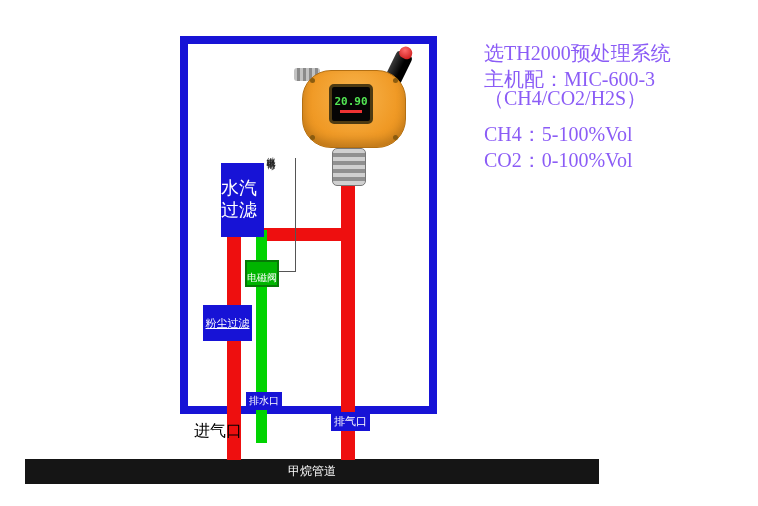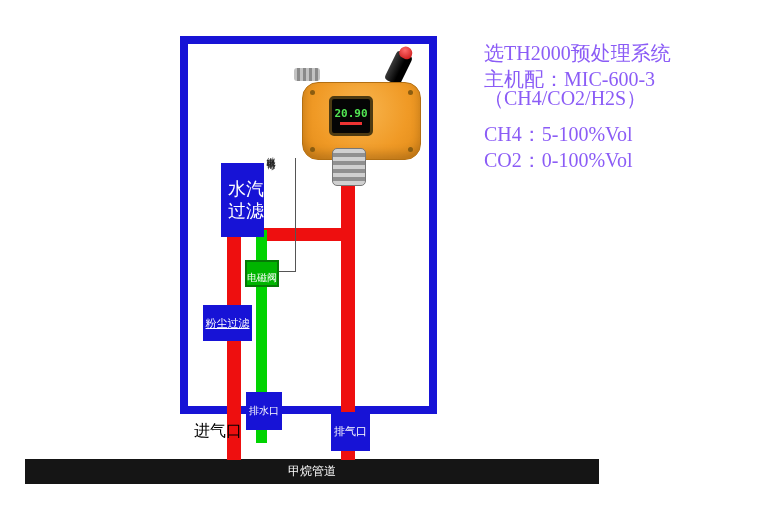--- a/index.html
+++ b/index.html
@@ -42,62 +42,61 @@
     font-size: 9px; color: #222; letter-spacing: 1px; z-index: 3;
     font-family: "Liberation Serif", serif;
   }
 
   
   .water-filter {
     position: absolute; left: 221px; top: 163px;
     width: 43px; height: 74px;
     background: #1713d6; color: #fff;
     display: flex; align-items: center; justify-content: center;
-    text-align: right; font-size: 18px; line-height: 1.25;
-    font-family: Liberation Sans, sans-serif; z-index: 3;
+    text-align: left; font-size: 18px; line-height: 1.25;
+    font-family: Liberation Mono, monospace; z-index: 3;
   }
   .solenoid {
     position: absolute; left: 245px; top: 260px;
     width: 34px; height: 27px;
     background: #00b500; border: 2px solid #067a06;
     color: #fff; font-size: 10px;
     display: flex; align-items: flex-end; justify-content: center;
     z-index: 3;
   }
   .dust-filter {
     position: absolute; left: 203px; top: 305px;
     width: 49px; height: 36px;
     background: #1713d6; color: #fff; font-size: 11px;
     display: flex; align-items: center; justify-content: center;
     text-decoration: underline; z-index: 3;
   }
 
   
   .tag {
     position: absolute; background: #1713d6; color: #fff;
-    font-size: 10px; line-height: 1; padding: 14px 3px; z-index: 3;
+    font-size: 10px; line-height: 1; padding: 4px 3px; z-index: 3;
   }
   #tag-drain   { left: 246px; top: 392px; }
   #tag-exhaust { left: 331px; top: 412px; font-size: 11px; }
 
   .inlet-label {
     position: absolute; left: 194px; top: 421px;
     font-size: 16px; color: #000; z-index: 3;
     font-family: Liberation Sans, sans-serif;
   }
 
   
   .detector { position: absolute; left: 290px; top: 48px; width: 128px; height: 140px; z-index: 4; }
   .det-body {
     position: absolute; left: 12px; top: 22px;
-    width: 119px; height: 78px;
+    width: 104px; height: 78px;
     background: radial-gradient(circle at 50% 35%, #f8b54e 0%, #f09a26 60%, #e08a18 100%);
-    border: 1px solid #b36f12; border-radius: 16px;
+    border: 1px solid #b36f12; border-radius: 29px;
     box-shadow: inset 0 -6px 10px rgba(0,0,0,.18);
-    margin-top: 12px;
   }
   .screw { position: absolute; width: 5px; height: 5px; border-radius: 50%; background: #8a5c10; }
   .screw.s1 { left: 7px;  top: 7px; }
   .screw.s2 { right: 7px; top: 7px; }
   .screw.s3 { left: 7px;  bottom: 7px; }
   .screw.s4 { right: 7px; bottom: 7px; }
   .det-screen {
     position: absolute; left: 26px; top: 13px;
     width: 44px; height: 40px;
     background: #050505; border: 3px solid #4d3a12; border-radius: 5px;

